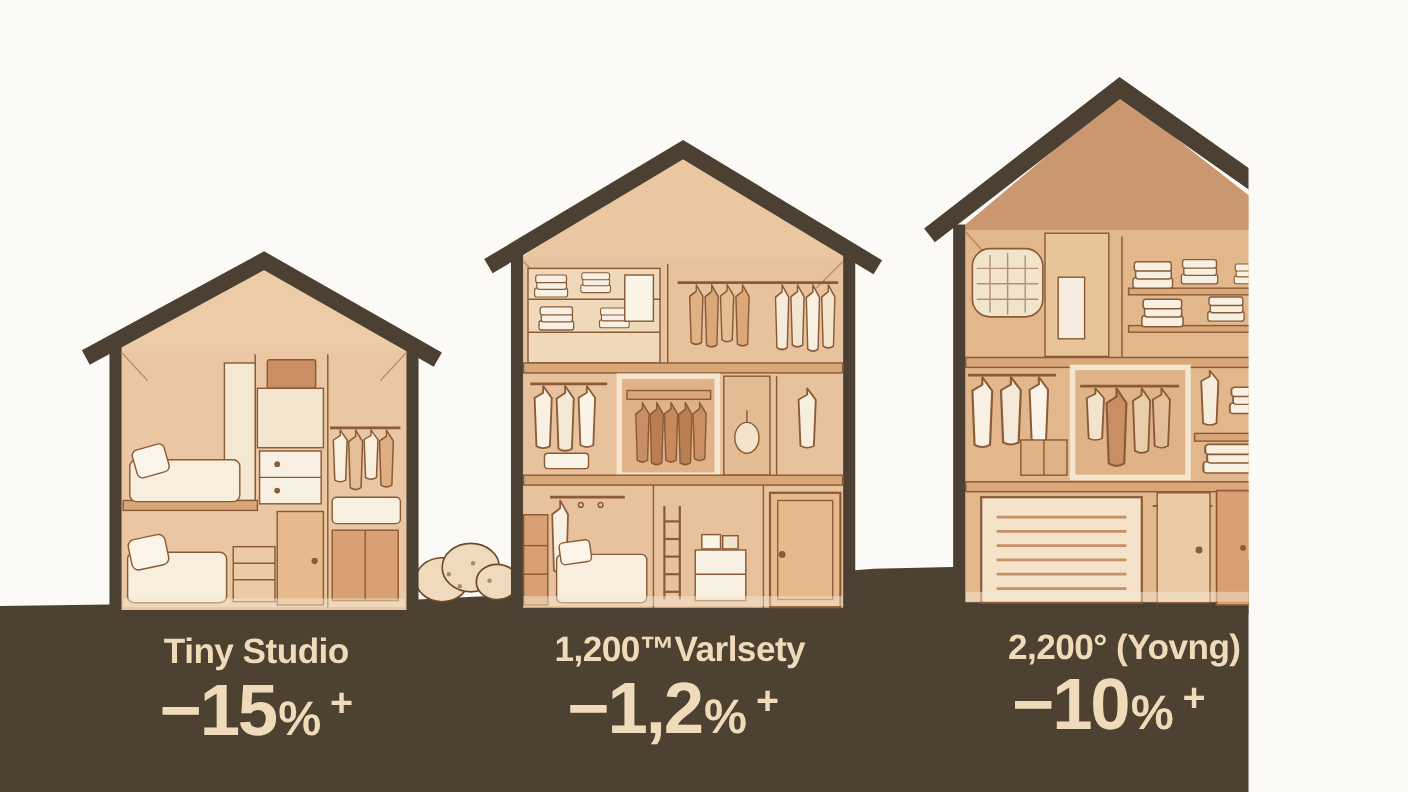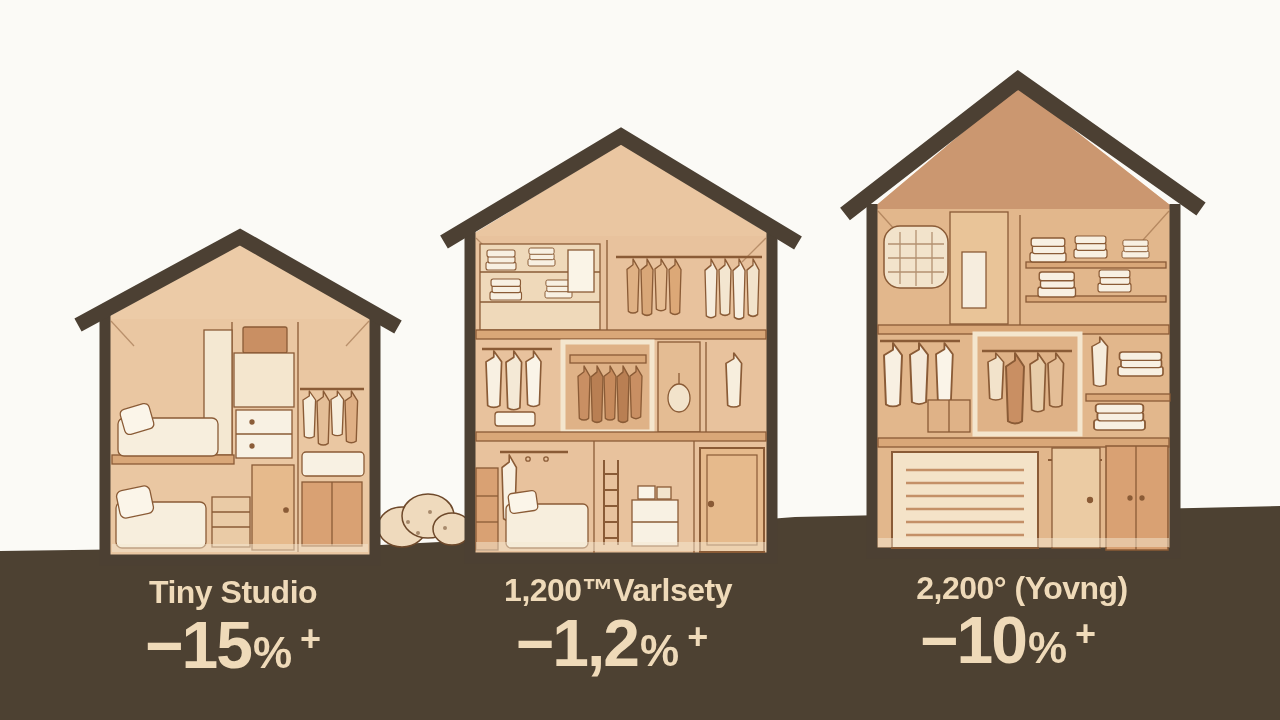--- a/index.html
+++ b/index.html
@@ -1,16 +1,16 @@
 <!DOCTYPE html>
 <html><head>
 <meta charset="utf-8">
 <style>
   html,body{margin:0;padding:0;background:#FBFAF6;}
-  .stage{position:relative;width:1280px;height:720px;overflow:hidden;background:#FBFAF6;
+  .stage{position:relative;width:1135px;height:720px;overflow:hidden;background:#FBFAF6;
          font-family:"Liberation Sans", sans-serif;}
   svg{display:block;}
   text{font-family:"Liberation Sans", sans-serif;font-weight:700;}
   .house-label{font-size:32px;letter-spacing:-0.5px;}
   .val-num{font-size:66px;letter-spacing:-2px;}
   .val-pct{font-size:44px;}
   .val-plus{font-size:36px;}
 </style>
 </head>
 <body>

